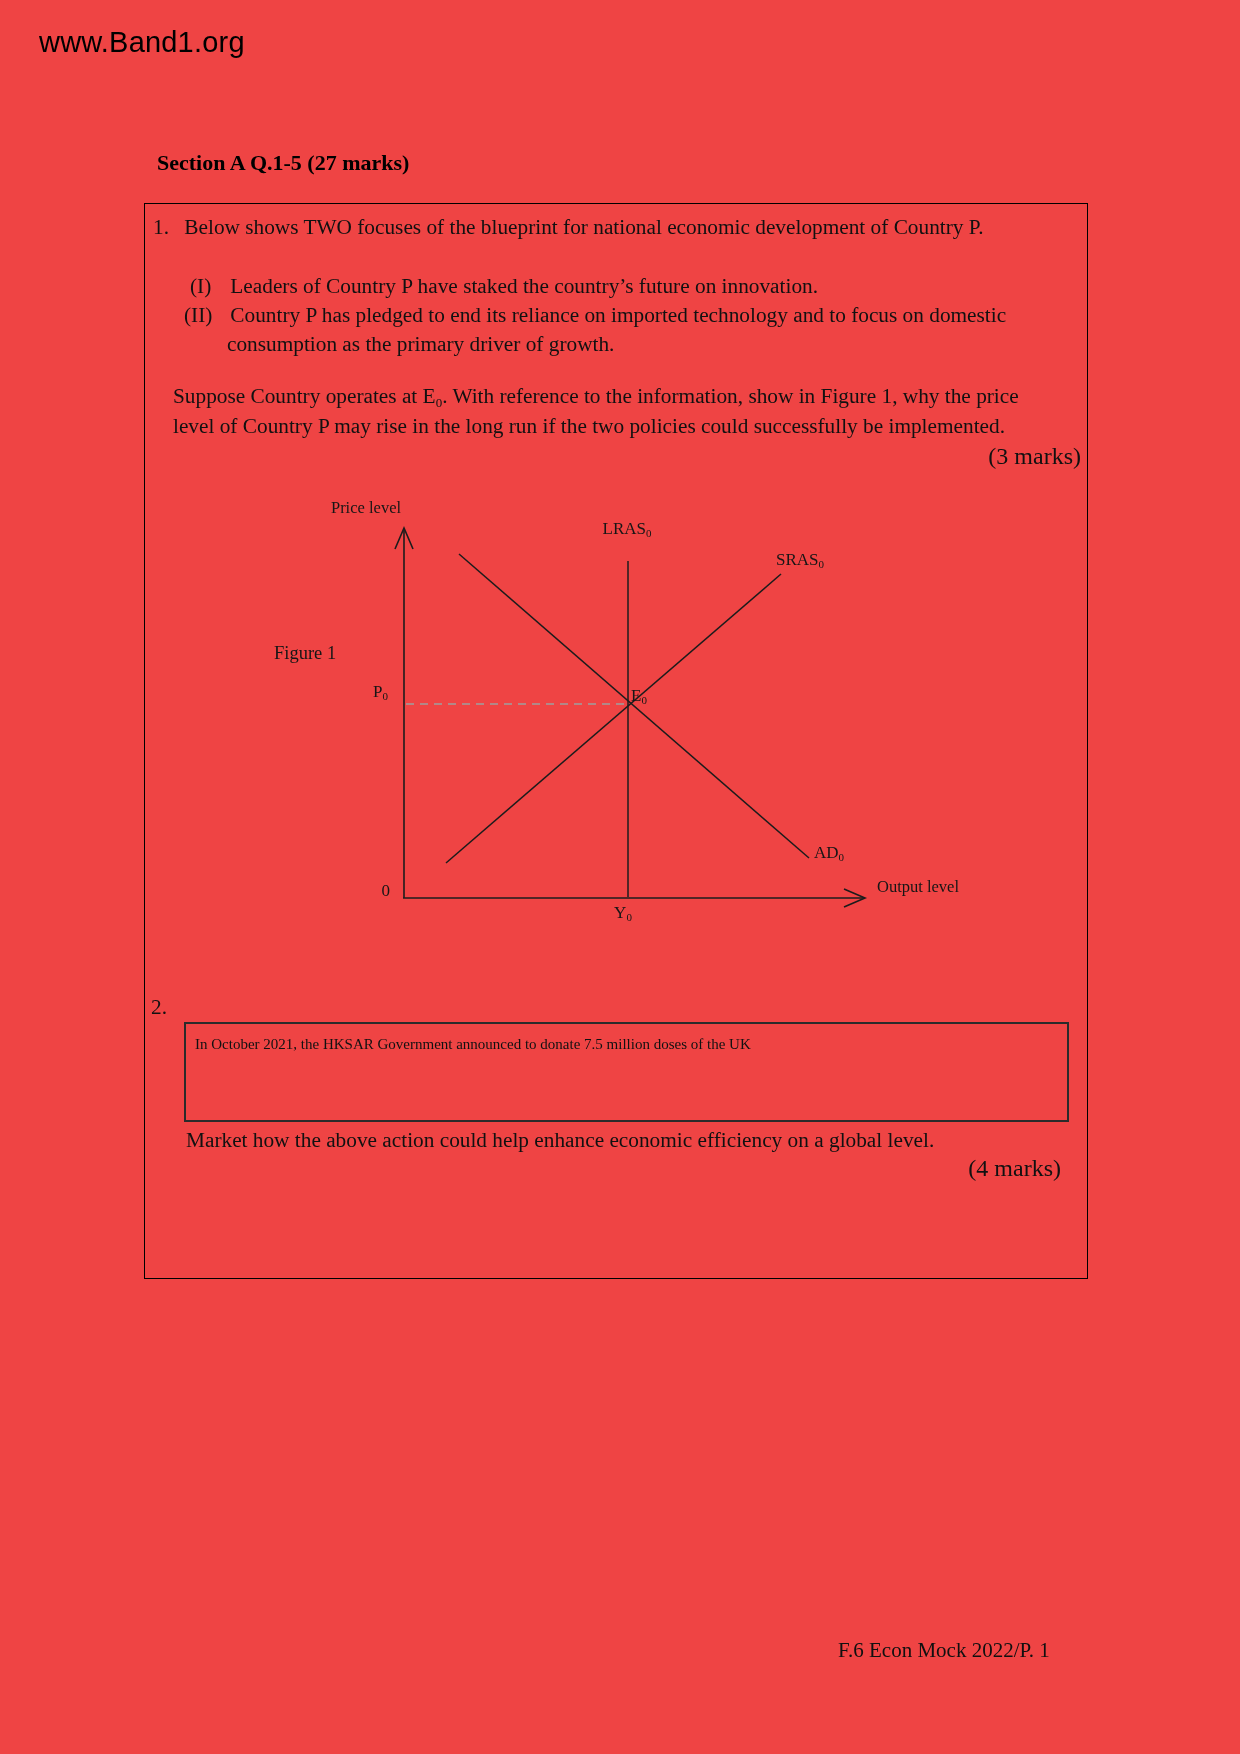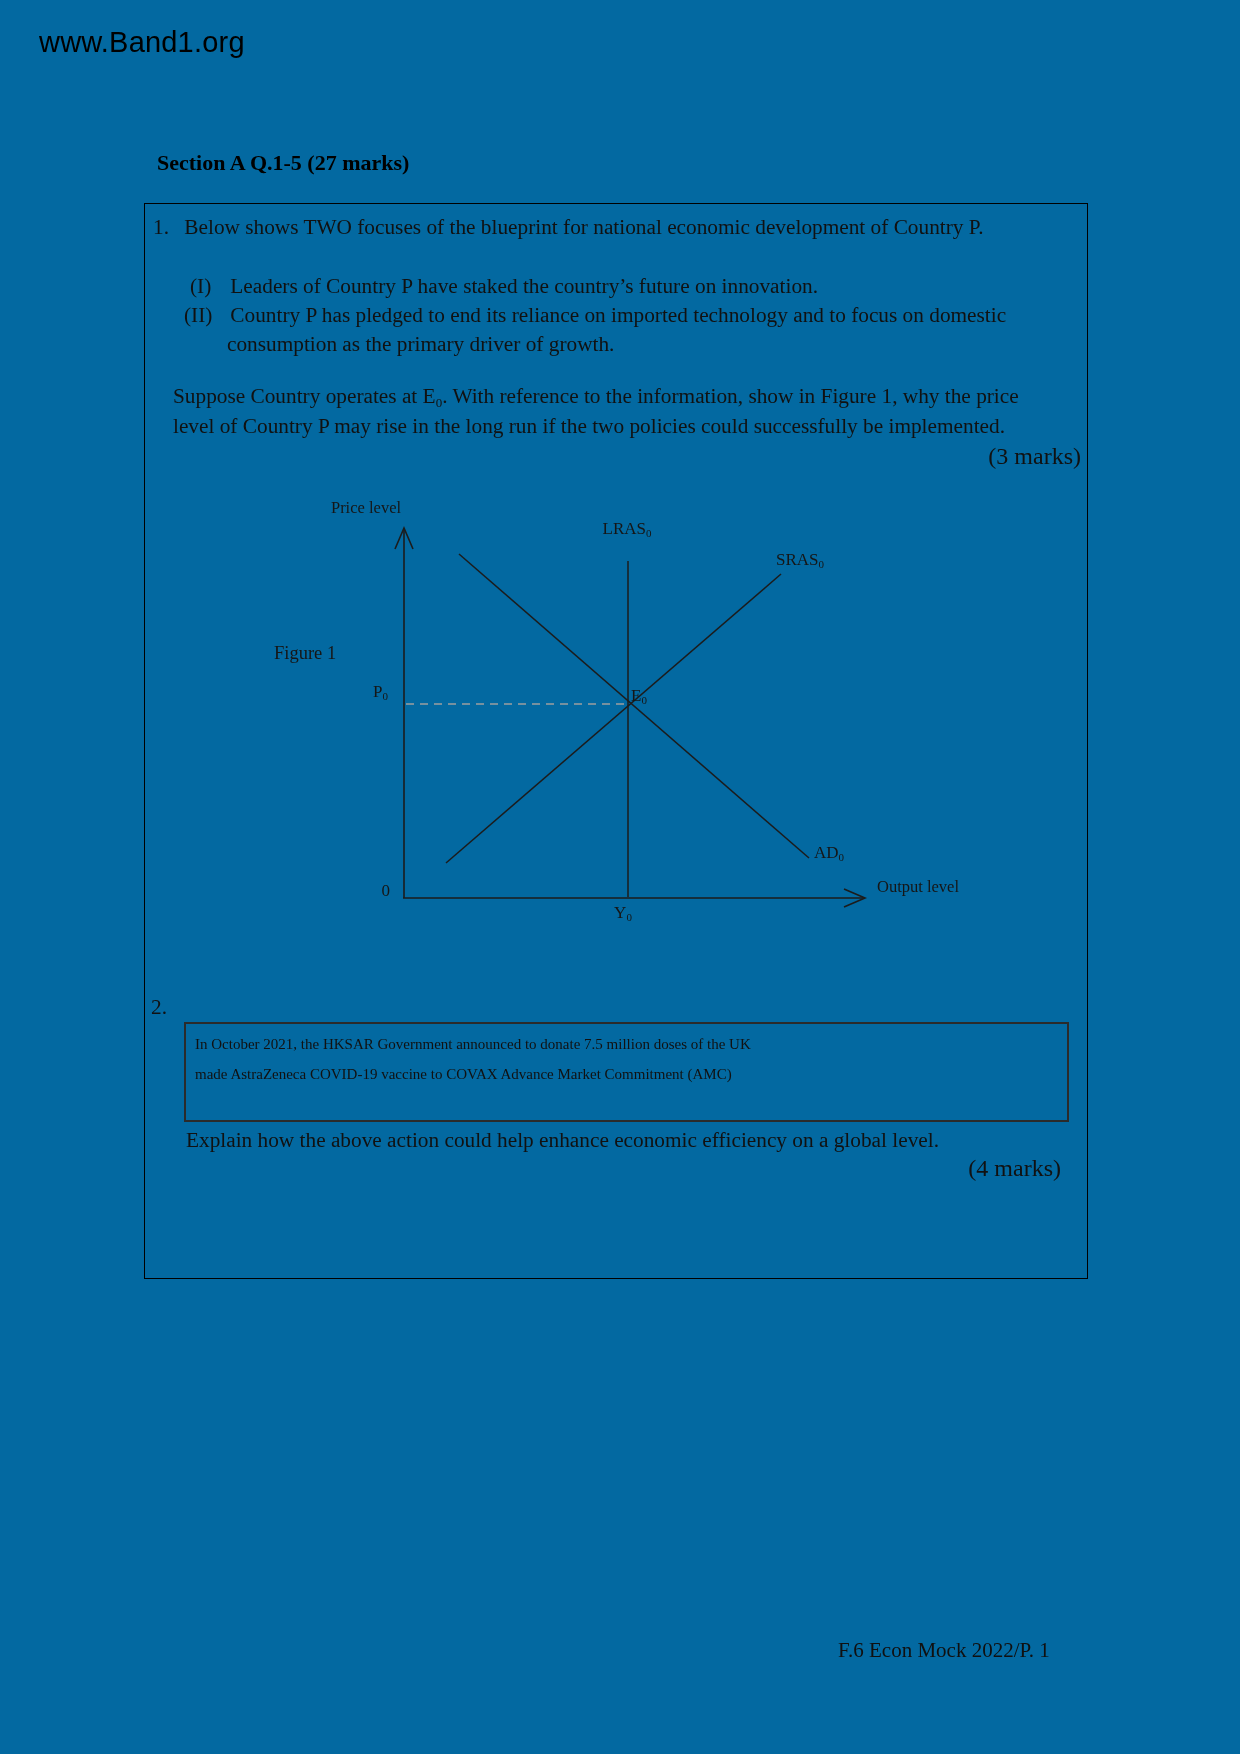--- a/index.html
+++ b/index.html
@@ -1,18 +1,18 @@
 <!DOCTYPE html>
 <html><head>
 <meta charset="utf-8">
 <style>
   * { margin:0; padding:0; box-sizing:border-box; }
   html,body { background:#fff; }
   .page {
-    position:relative; width:1240px; height:1754px; background:#0369a1;
+    position:relative; width:1240px; height:1754px; background:#ef4444;
     font-family:"Liberation Serif","DejaVu Serif",serif; color:#111;
     overflow:hidden;
   }
   .logo {
     position:absolute; left:39px; top:26px;
     font-family:"Liberation Sans","DejaVu Sans",sans-serif;
     font-size:29px; color:#000; letter-spacing:0.2px;
   }
   .section-heading {
     position:absolute; left:157px; top:150px;
@@ -102,24 +102,23 @@
         <text x="357" y="422" font-size="17" text-anchor="middle"><tspan>Y</tspan><tspan dy="3" font-size="11">0</tspan></text>
 
         <text x="124" y="400" font-size="17" text-anchor="end">0</text>
       </svg>
     </div>
 
     <div class="line" style="left:6px; top:788px;">2.</div>
 
     <div class="quotebox">
       <div class="quoteline">In October 2021, the HKSAR Government announced to donate 7.5 million doses of the UK</div>
-      <div class="quoteline">made AstraZeneca COVID-19 vaccine to COVAX Advance Market Commitment (AMC)</div>
     </div>
 
-    <div class="line" style="left:41px; top:921px;">Explain how the above action could help enhance economic efficiency on a global level.</div>
+    <div class="line" style="left:41px; top:921px;">Market how the above action could help enhance economic efficiency on a global level.</div>
 
     <div class="marksline" style="right:26px; top:949px;">(4 marks)</div>
 
   </div>
 
   <div class="footer">F.6 Econ Mock 2022/P. 1</div>
 
 </div>
 
 </body></html>

